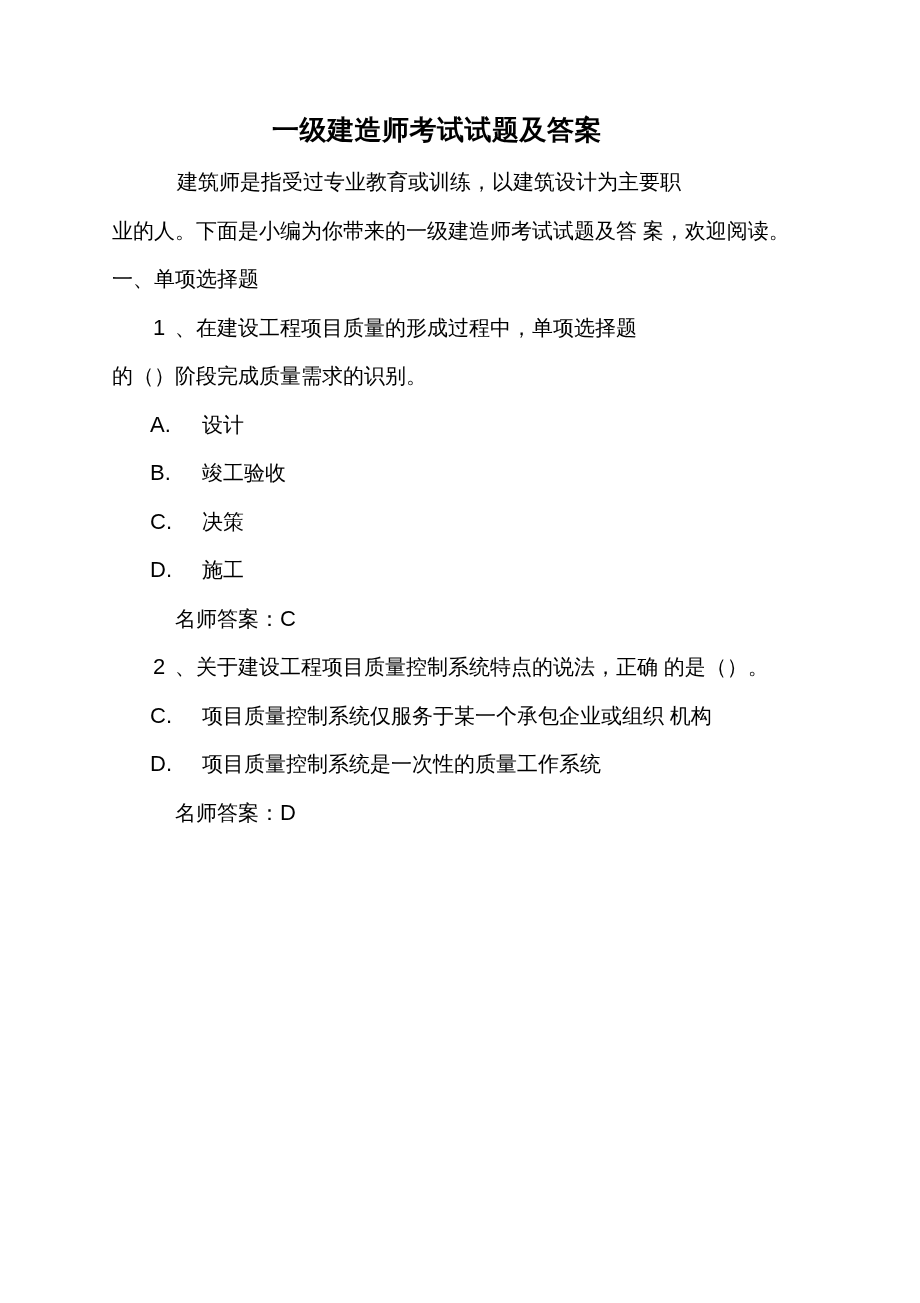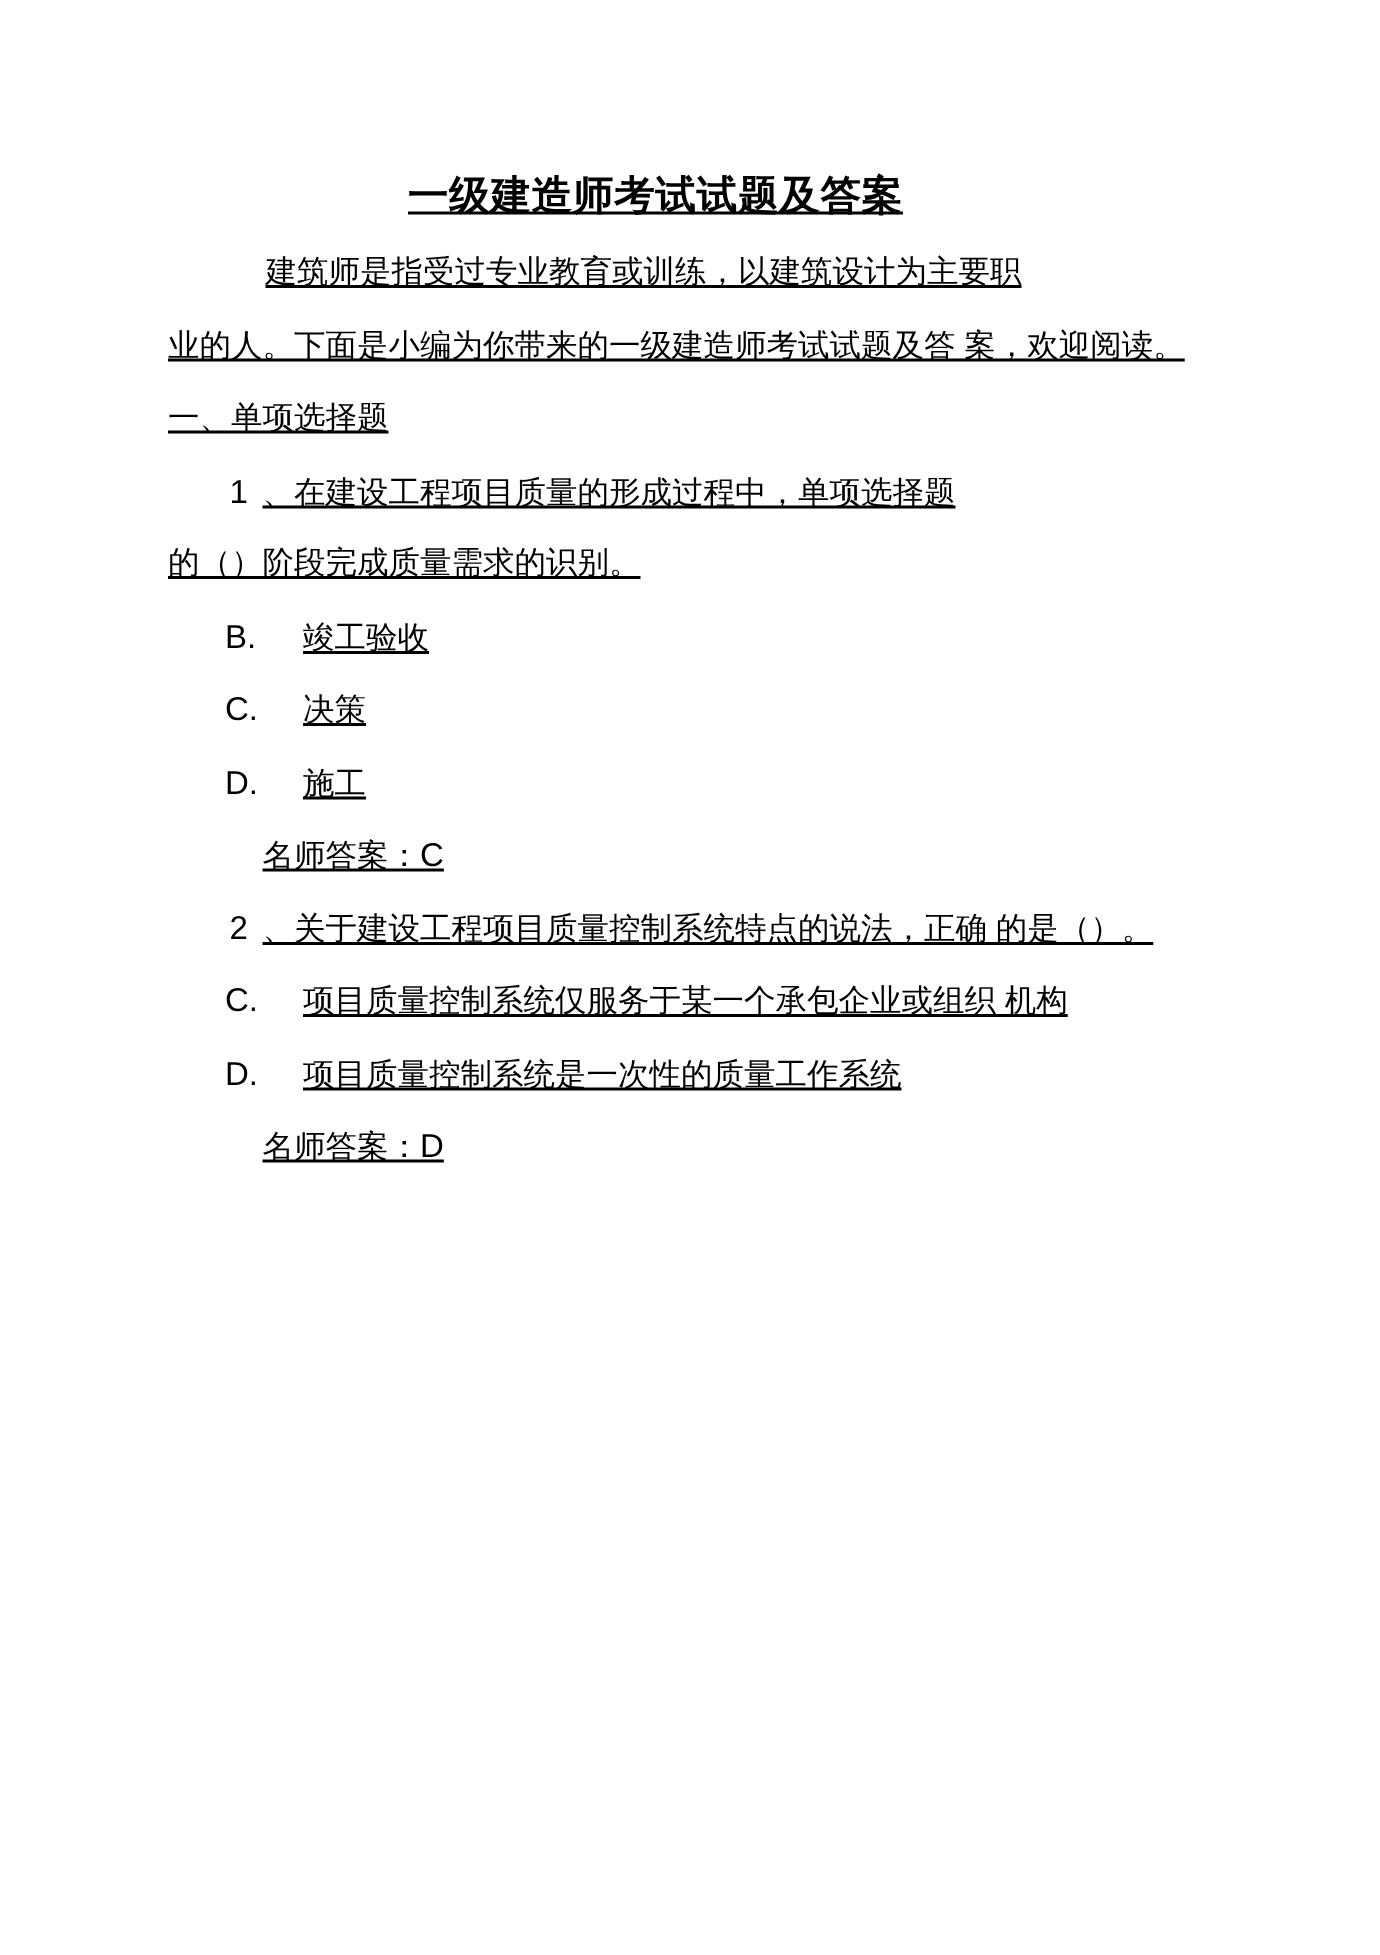--- a/index.html
+++ b/index.html
@@ -7,21 +7,20 @@
     position:relative;
     width:920px;height:1303px;
     margin:0 auto;
     background:#ffffff;
     color:#000000;
     font-family:"Liberation Sans","DejaVu Sans",sans-serif;
     box-sizing:border-box;
     padding-top:113px;
     padding-left:112px;
     overflow:hidden;
-    text-decoration:underline;
   }
   .doc-title{
     width:650px;
     text-align:center;
     font-size:27px;
     font-weight:bold;
     line-height:34px;
     margin:0 0 11px 0;
     white-space:pre;
     letter-spacing:0.5px;
@@ -59,20 +58,21 @@
   <h1 class="doc-title">一级建造师考试试题及答案</h1>
 
   <div class="line indent-para">建筑师是指受过专业教育或训练，以建筑设计为主要职</div>
   <div class="line">业的人。下面是小编为你带来的一级建造师考试试题及答 案，欢迎阅读。</div>
 
   <div class="line indent-head">一、单项选择题</div>
 
   <div class="line indent-q"><span class="q-num">1</span><span>、在建设工程项目质量的形成过程中，单项选择题</span></div>
   <div class="line">的（）阶段完成质量需求的识别。</div>
 
+  <div class="line indent-opt"><span class="opt-label">A.</span><span>设计</span></div>
   <div class="line indent-opt"><span class="opt-label">B.</span><span>竣工验收</span></div>
   <div class="line indent-opt"><span class="opt-label">C.</span><span>决策</span></div>
   <div class="line indent-opt"><span class="opt-label">D.</span><span>施工</span></div>
 
   <div class="line indent-ans"><span>名师答案：</span><span class="ans-letter">C</span></div>
 
   <div class="line indent-q"><span class="q-num">2</span><span>、关于建设工程项目质量控制系统特点的说法，正确 的是（）。</span></div>
 
   <div class="line indent-opt"><span class="opt-label">C.</span><span>项目质量控制系统仅服务于某一个承包企业或组织 机构</span></div>
   <div class="line indent-opt"><span class="opt-label">D.</span><span>项目质量控制系统是一次性的质量工作系统</span></div>

